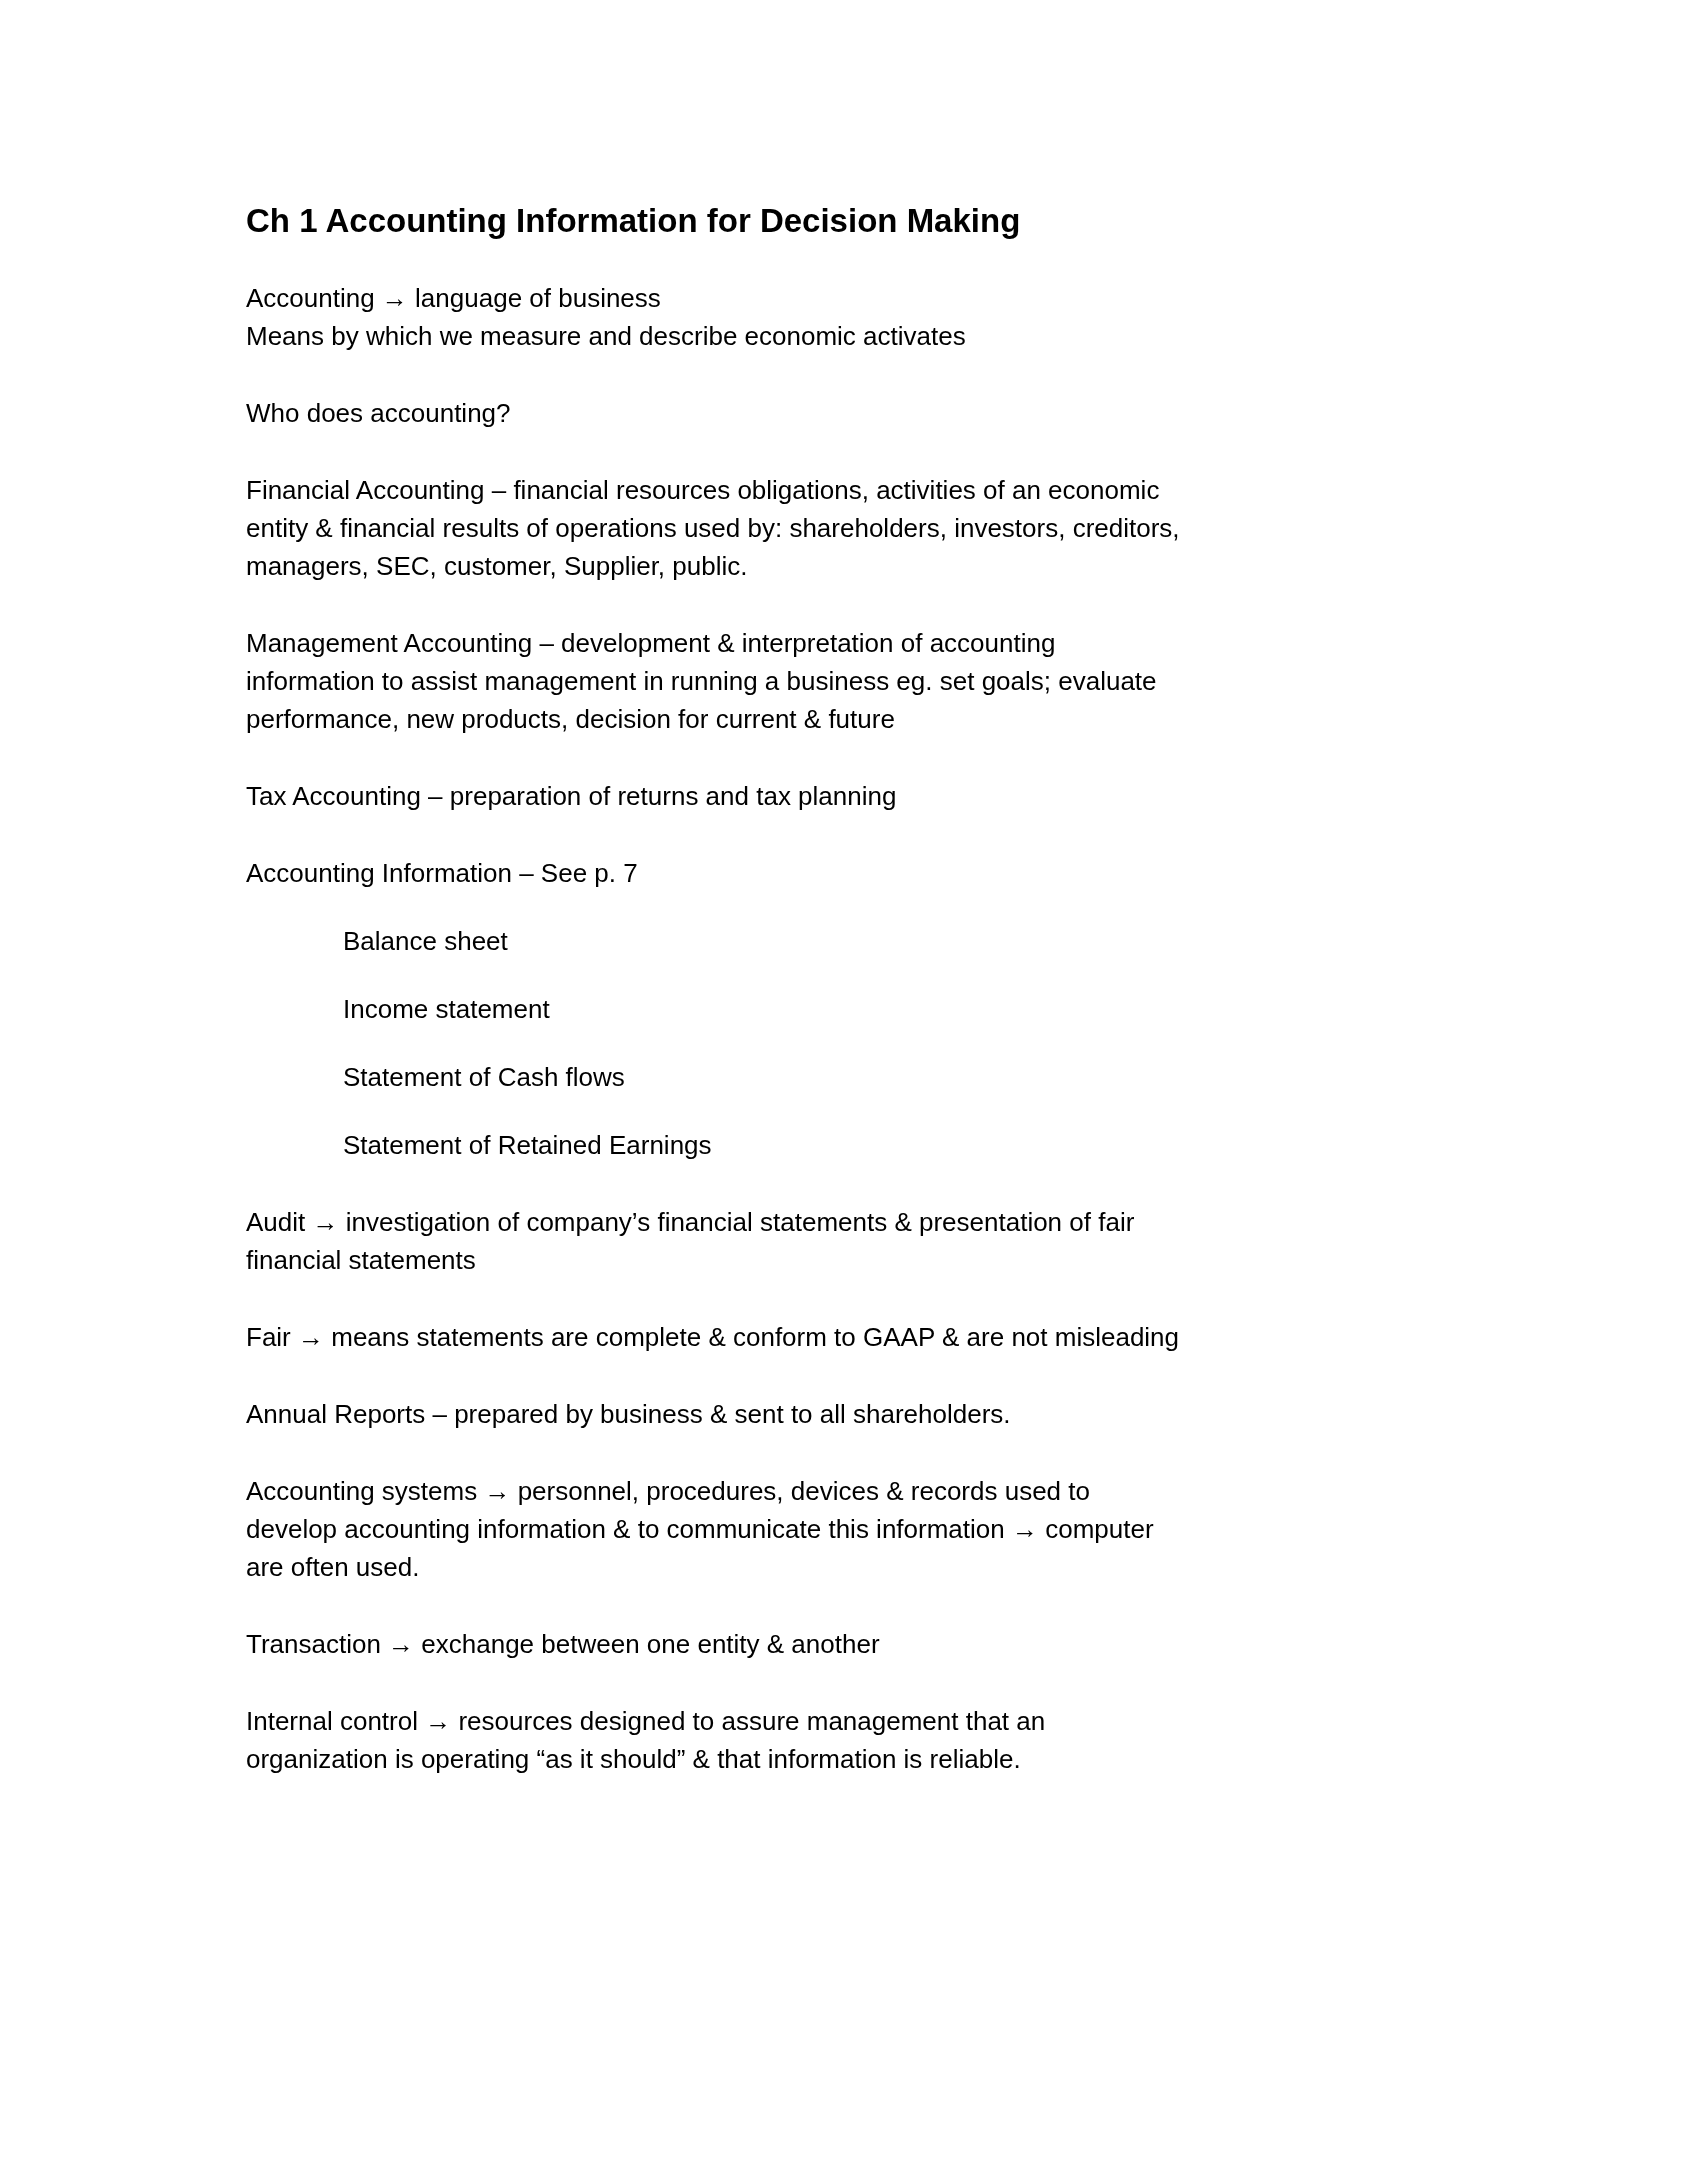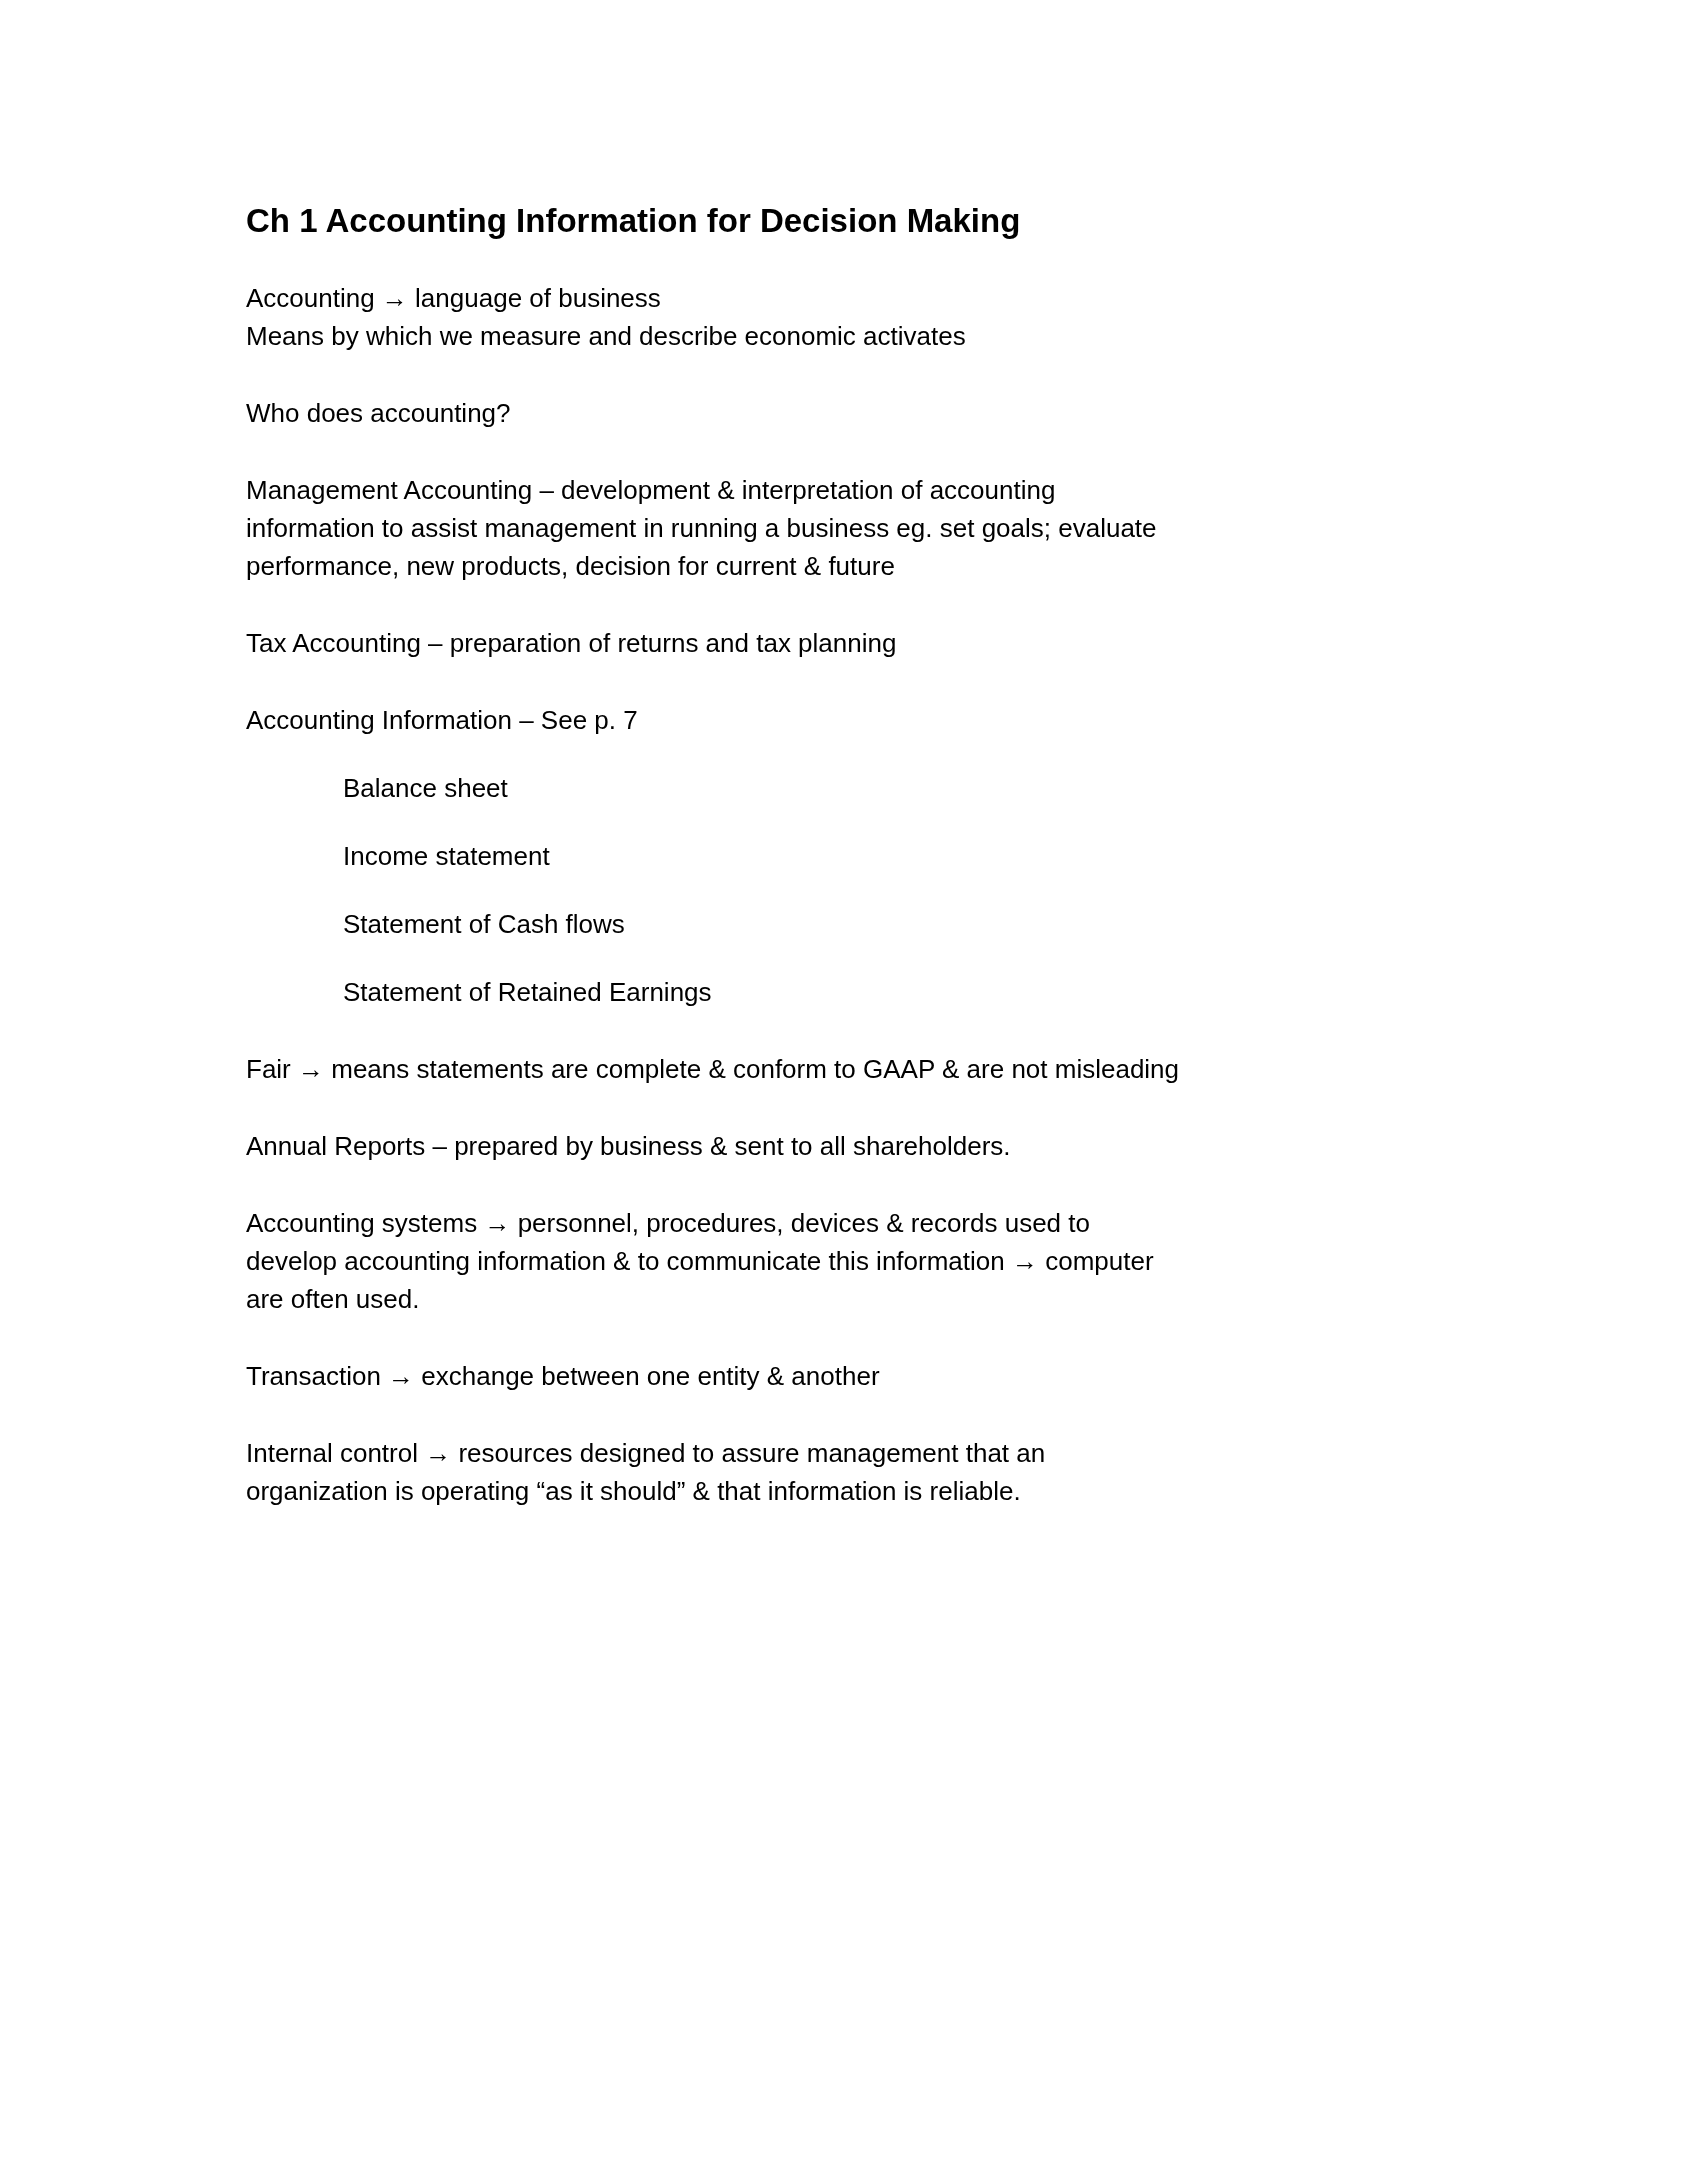--- a/index.html
+++ b/index.html
@@ -62,39 +62,48 @@
 
     <div class="para">
       <div class="line">Accounting → language of business</div>
       <div class="line">Means by which we measure and describe economic activates</div>
     </div>
 
     <div class="para">
       <div class="line">Who does accounting?</div>
     </div>
 
+    <div class="para">
+      <div class="line">Financial Accounting – financial resources obligations, activities of an economic</div>
+      <div class="line">entity &amp; financial results of operations used by: shareholders, investors, creditors,</div>
+      <div class="line">managers, SEC, customer, Supplier, public.</div>
+    </div>
 
     <div class="para">
       <div class="line">Management Accounting – development &amp; interpretation of accounting</div>
       <div class="line">information to assist management in running a business eg. set goals; evaluate</div>
       <div class="line">performance, new products, decision for current &amp; future</div>
     </div>
 
     <div class="para">
       <div class="line">Tax Accounting – preparation of returns and tax planning</div>
     </div>
 
     <div class="para">
       <div class="line">Accounting Information – See p. 7</div>
       <div class="line indent">Balance sheet</div>
       <div class="line indent">Income statement</div>
       <div class="line indent">Statement of Cash flows</div>
       <div class="line indent">Statement of Retained Earnings</div>
     </div>
 
+    <div class="para">
+      <div class="line">Audit → investigation of company’s financial statements &amp; presentation of fair</div>
+      <div class="line">financial statements</div>
+    </div>
 
     <div class="para">
       <div class="line">Fair → means statements are complete &amp; conform to GAAP &amp; are not misleading</div>
     </div>
 
     <div class="para">
       <div class="line">Annual Reports – prepared by business &amp; sent to all shareholders.</div>
     </div>
 
     <div class="para">

